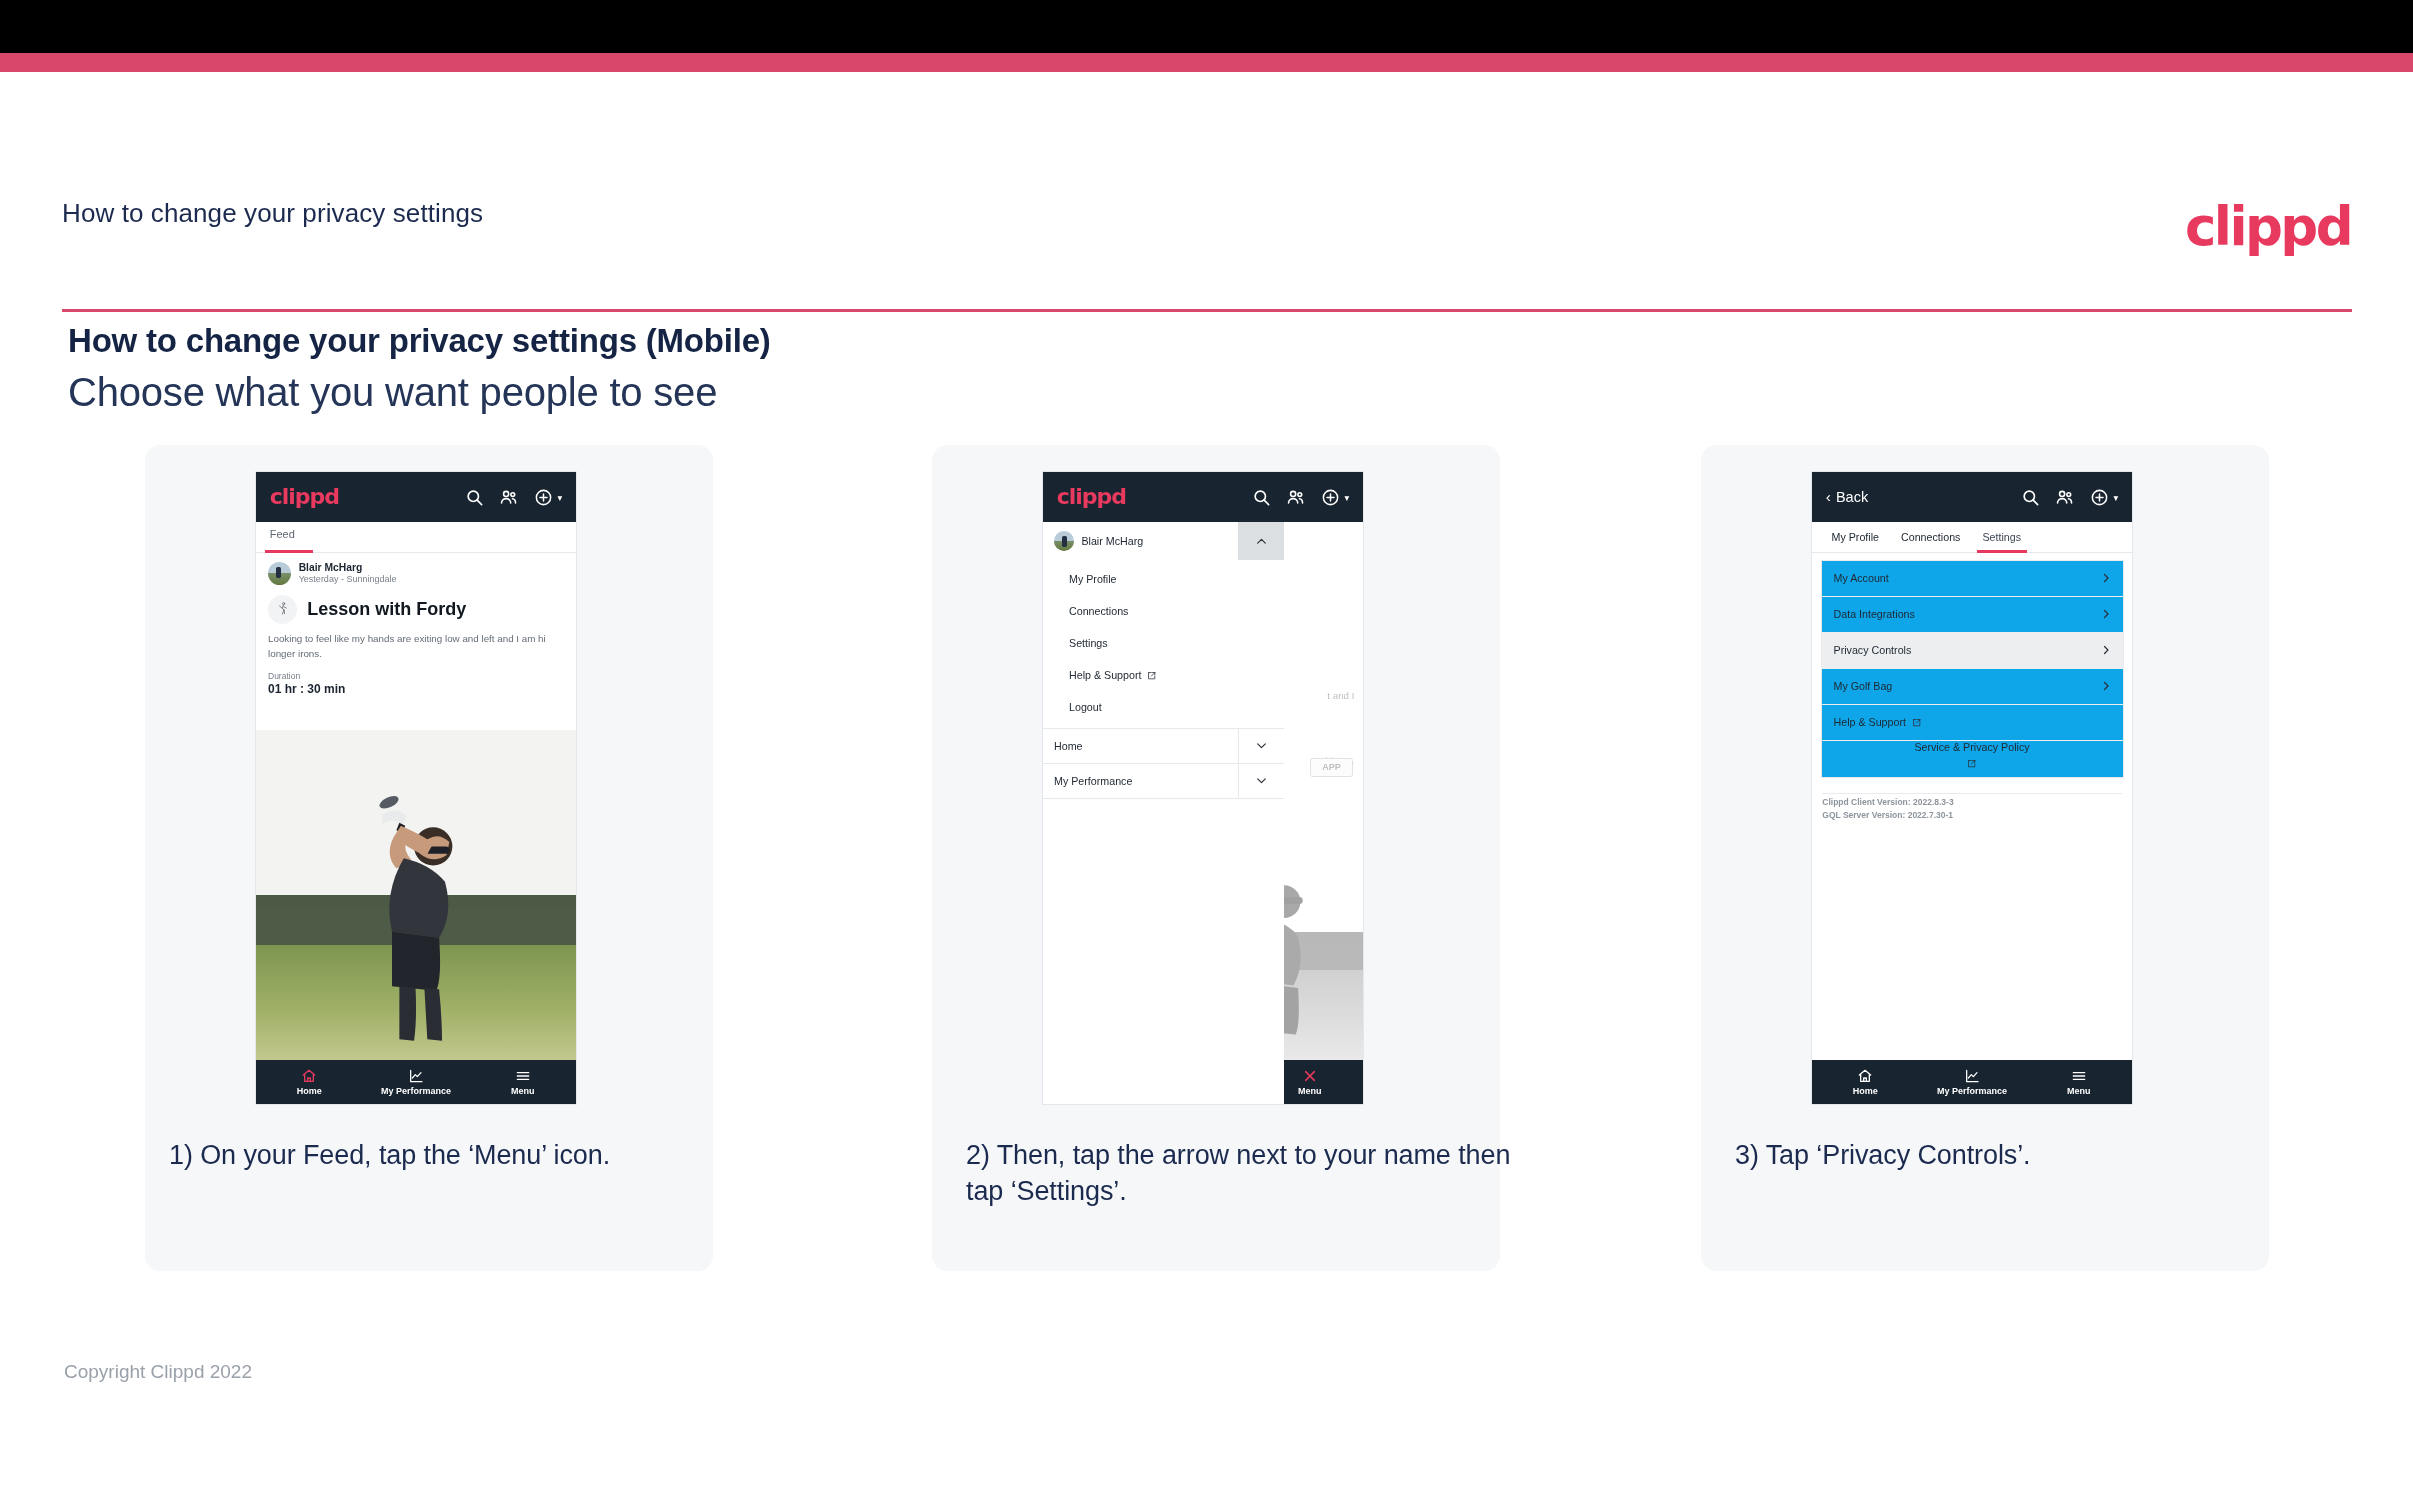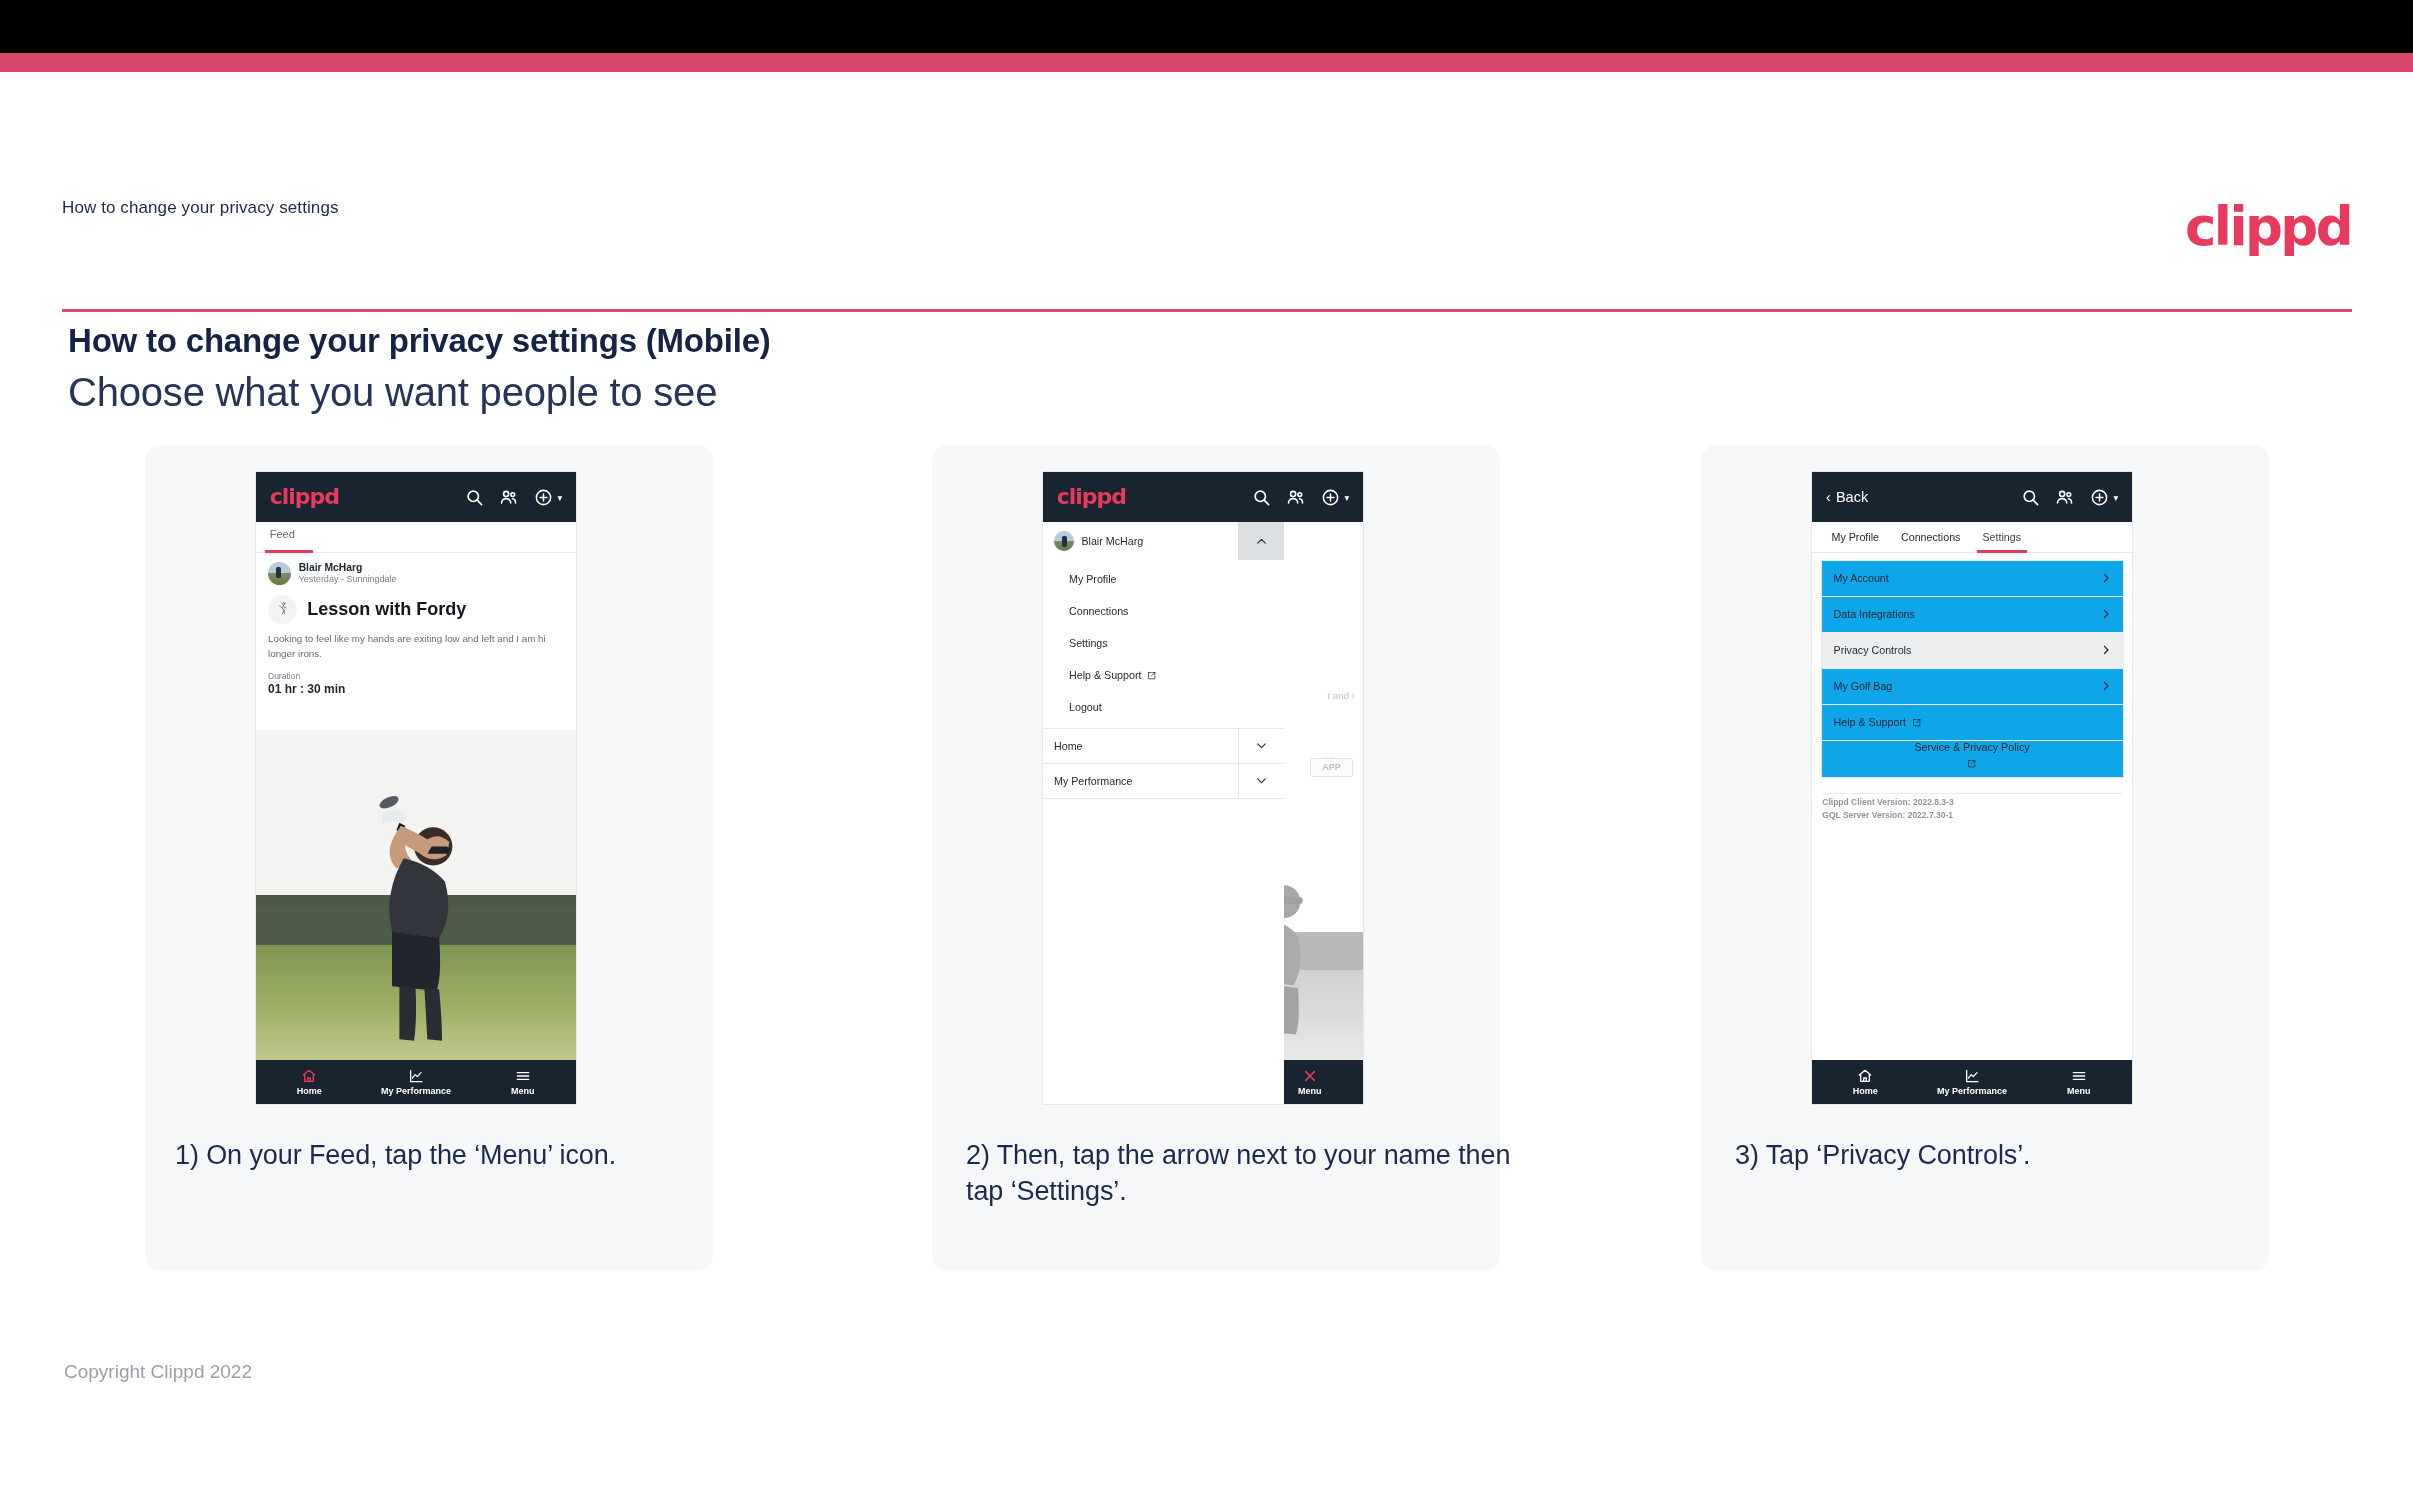--- a/index.html
+++ b/index.html
@@ -13,21 +13,21 @@
   .slide { position: relative; width: 2413px; height: 1508px; background:#fff; }
 
   
   .topbar-black { position:absolute; top:0; left:0; width:2413px; height:53px; background:#000000; }
   .topbar-pink  { position:absolute; top:53px; left:0; width:2413px; height:19px; background:#d9486a; }
 
   
   .header { position:absolute; top:72px; left:0; width:2413px; height:167px; background:#fff; }
   .header-title {
     position:absolute; left:62px; top:126px;
-    font-size:17px; color:#1b2a4e; letter-spacing:0.1px; white-space:nowrap;
+    font-size:26px; color:#1b2a4e; letter-spacing:0.1px; white-space:nowrap;
   }
   .header-rule {
     position:absolute; left:62px; top:237px; width:2290px; height:2.6px; background:#d9486a;
   }
   .brand-logo {
     position:absolute; right:62px; top:128px;
     font-size:53px; font-weight:bold; color:#e8395e;
     letter-spacing:-2.6px; font-family:"DejaVu Sans", sans-serif;
     line-height:1;
   }
@@ -223,21 +223,21 @@
   .set-row.selected { background:#eceef0; }
   .set-row .row-chev { position:absolute; right:11px; top:50%; transform:translateY(-50%); }
   .set-row .row-chev svg { width:12px; height:12px; display:block; }
   .version-block { margin:15.4px 10.3px 0 10.3px; border-top:0.9px solid #e8eaed; padding-top:2px;font-weight:bold; }
   .version-line { font-size:8.5px; color:#8d949c; line-height:1.55; }
 
   
   .caption {
     position:absolute; font-size:27px; color:#1b2a4e; line-height:1.35; letter-spacing:-0.1px;
   }
-  .cap1 { left:175px; top:1137px; width:598px; }
+  .cap1 { left:169px; top:1137px; width:598px; }
   .cap2 { left:966px; top:1137px; width:547px; }
   .cap3 { left:1735px; top:1137px; width:598px; }
 
   
   .footer {
     position:absolute; left:64px; top:1361px;
     font-size:19px; color:#9aa1ab;
   }
 </style>
 </head>

